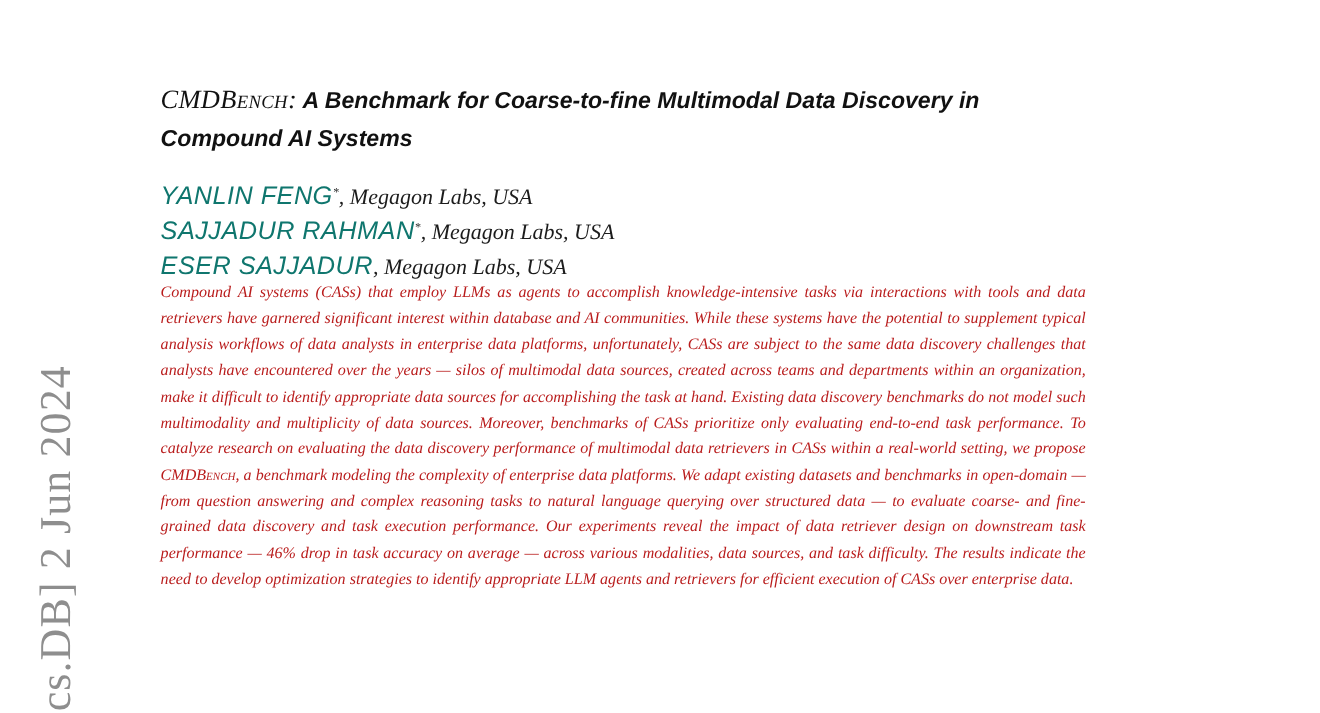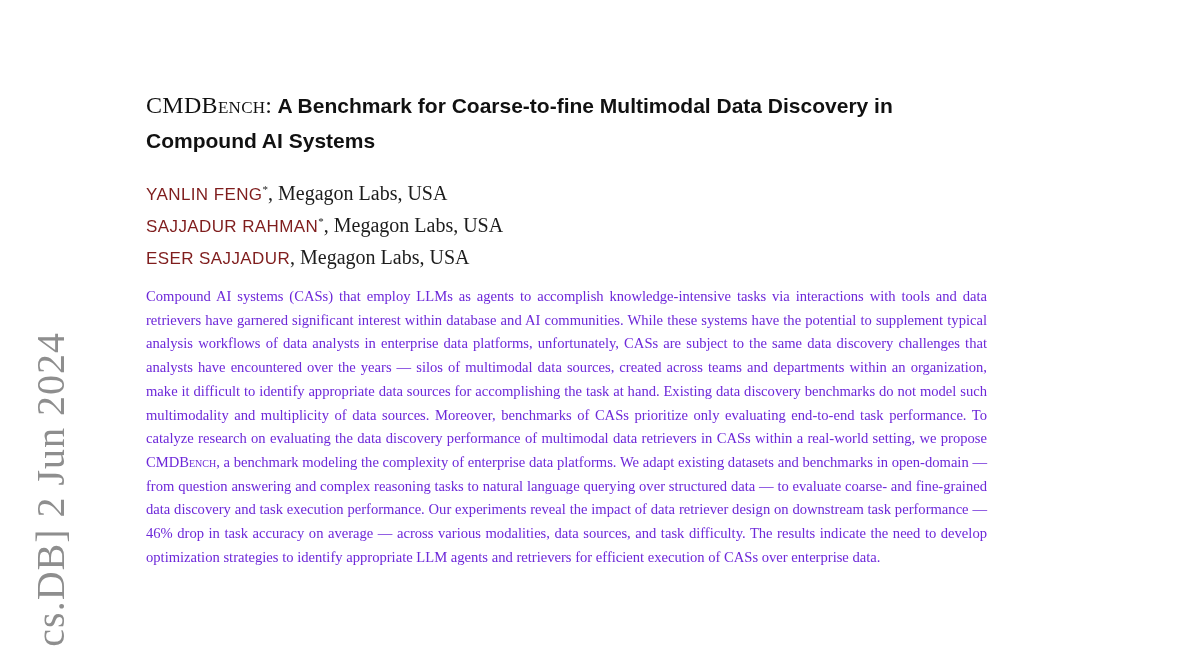--- a/index.html
+++ b/index.html
@@ -24,22 +24,23 @@
     transform-origin: 0 0;
     white-space: nowrap;
     font-family: "Liberation Serif", serif;
     font-size: 40px;
     letter-spacing: 1px;
     color: #8e8e8e;
   }
   .content {
     position: absolute;
     left: 146px;
-    top: 88px;
+    top: 74px;
     width: 841px;
+    font-style: italic;
   }
   .title {
     margin: 0;
     max-width: 870px;
     font-size: 21px;
     line-height: 35px;
     font-weight: 700;
     font-family: "Liberation Sans", sans-serif;
     color: #111111;
   }
@@ -54,42 +55,42 @@
     margin-top: 15px;
   }
   .author-row {
     height: 32px;
     line-height: 32px;
     white-space: nowrap;
   }
   .author-name {
     font-family: "Liberation Sans", sans-serif;
     font-weight: 400;
-    font-size: 17px;
+    font-size: 23px;
     letter-spacing: 0.4px;
-    color: #7f1d1d;
+    color: #0f766e;
   }
   .author-marker {
     font-family: "Liberation Serif", serif;
     font-size: 11px;
     vertical-align: 7px;
   }
   .author-affiliation {
     font-family: "Liberation Serif", serif;
     font-size: 20px;
     color: #1c1c1c;
   }
   .abstract {
-    margin-top: 16px;
+    margin-top: 0;
     width: 841px;
     font-family: "Liberation Serif", serif;
     font-size: 14.6px;
     line-height: 23.7px;
     text-align: justify;
-    color: #6d28d9;
+    color: #b91c1c;
   }
   .abstract .smallcaps-word {
     font-variant: small-caps;
   }
 </style>
 </head>
 <body>
 
 <div class="page">
 

